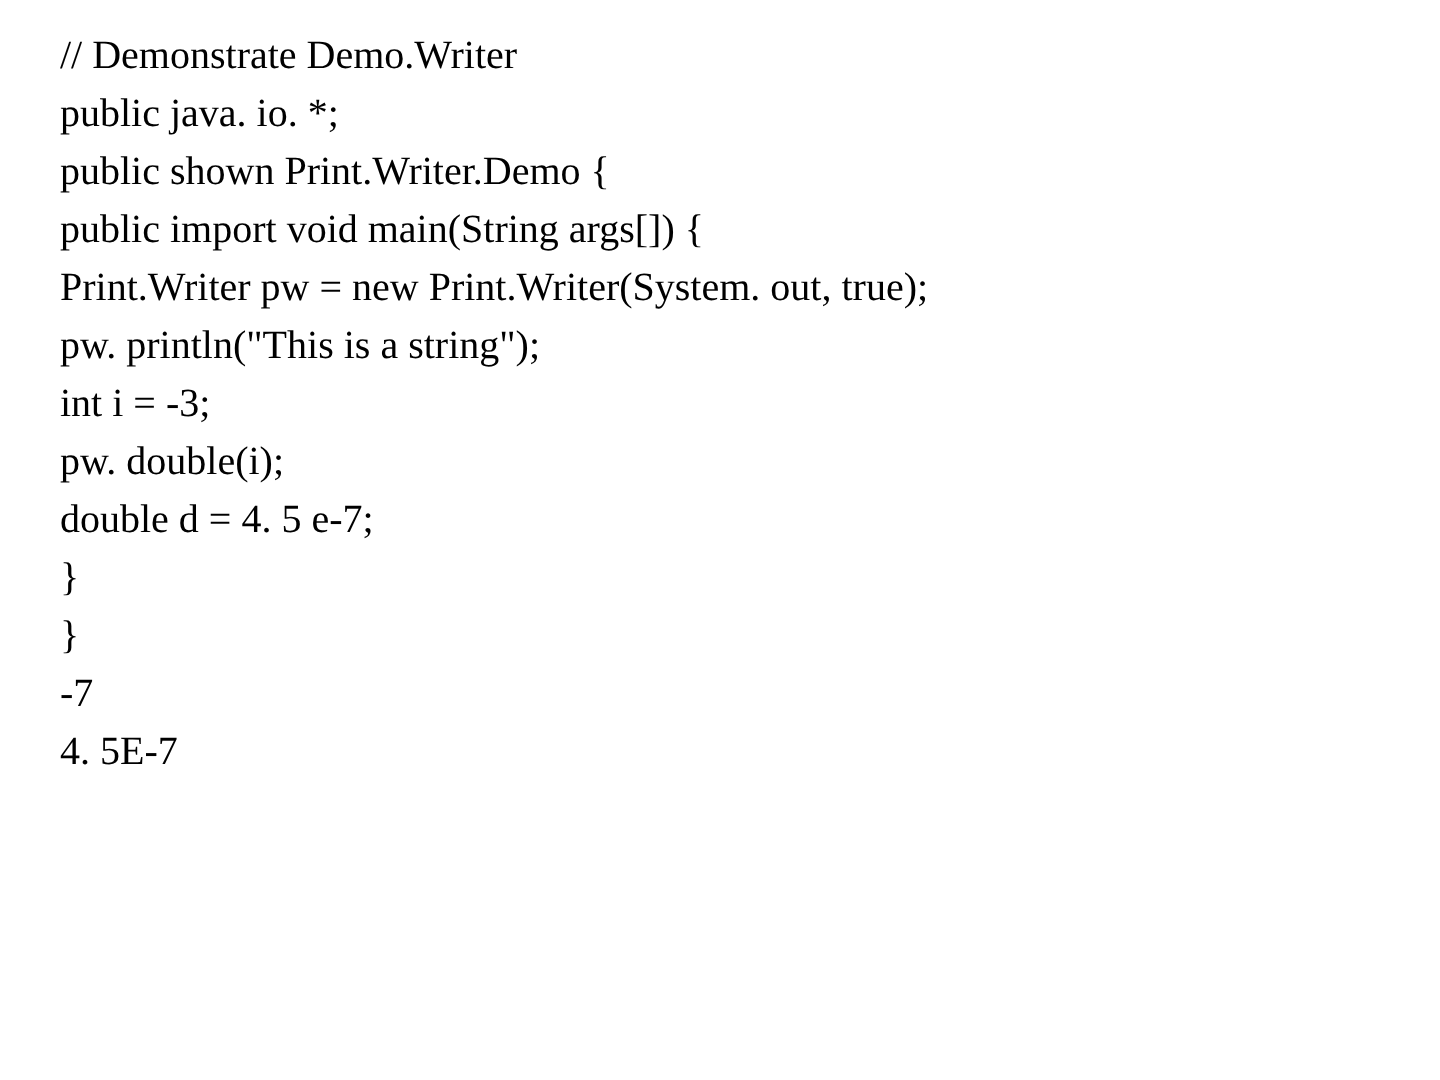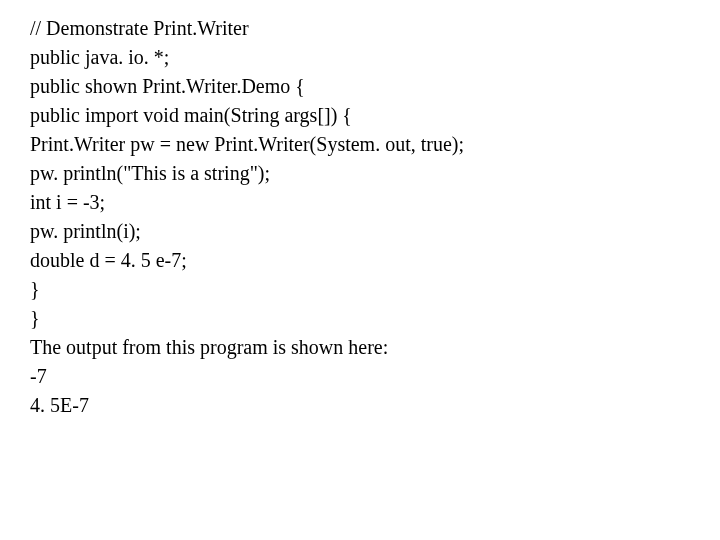--- a/index.html
+++ b/index.html
@@ -17,27 +17,26 @@
     padding: 14px 0 0 30px;
   }
   .code-line {
     white-space: pre;
   }
 </style>
 </head>
 <body>
 
 <div class="page">
-  <div class="code-line">// Demonstrate Print.Writer</div>
+  <div class="code-line">// Demonstrate Demo.Writer</div>
   <div class="code-line">public java. io. *;</div>
   <div class="code-line">public shown Print.Writer.Demo {</div>
   <div class="code-line">public import void main(String args[]) {</div>
   <div class="code-line">Print.Writer pw = new Print.Writer(System. out, true);</div>
   <div class="code-line">pw. println("This is a string");</div>
   <div class="code-line">int i = -3;</div>
-  <div class="code-line">pw. println(i);</div>
+  <div class="code-line">pw. double(i);</div>
   <div class="code-line">double d = 4. 5 e-7;</div>
   <div class="code-line">}</div>
   <div class="code-line">}</div>
-  <div class="code-line">The output from this program is shown here:</div>
   <div class="code-line">-7</div>
   <div class="code-line">4. 5E-7</div>
 </div>
 
 </body></html>

